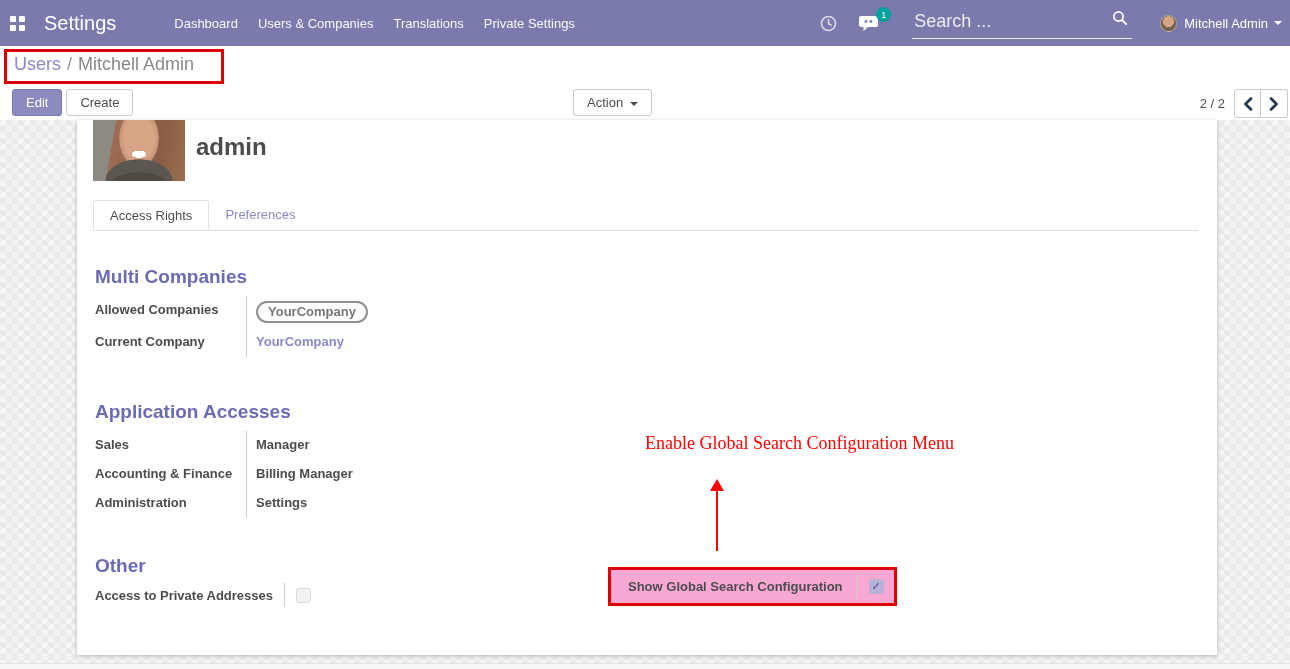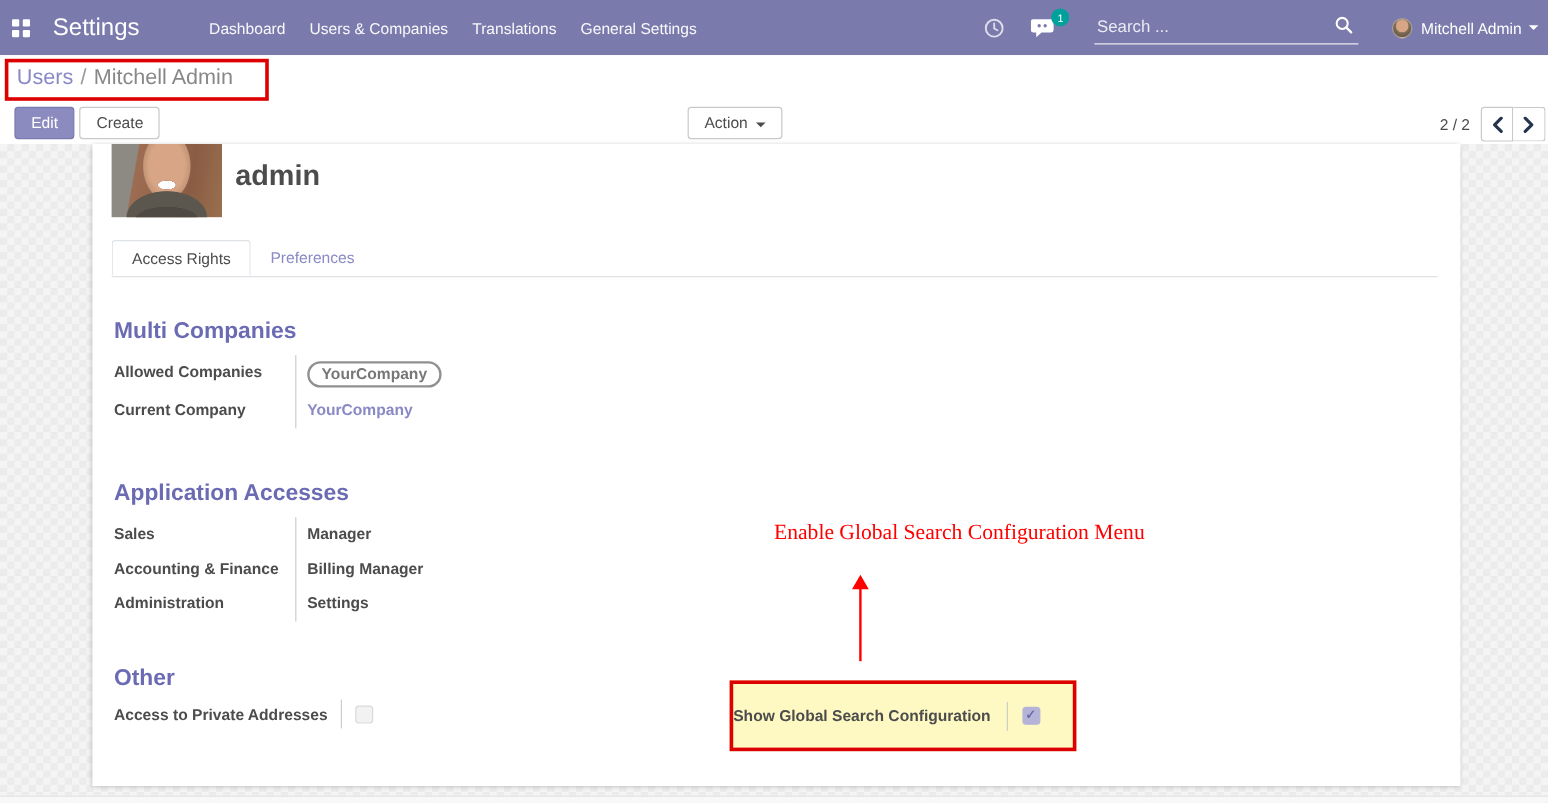--- a/index.html
+++ b/index.html
@@ -12,21 +12,21 @@
   .apps-btn { width:34px; height:46px; display:flex; align-items:center; justify-content:center; cursor:pointer; }
   .apps-grid { width:15px; height:15px; display:grid; grid-template-columns:6px 6px; grid-template-rows:6px 6px; gap:3px; }
   .apps-grid span { background:#fff; border-radius:1px; }
   .brand { font-size:20px; margin-left:10px; color:#fff; }
   .top-menu { display:flex; margin-left:48px; height:46px; align-items:center; }
   .top-menu .menu-item { padding:0 10px; height:32px; display:flex; align-items:center; color:rgba(255,255,255,.95); cursor:pointer; }
   .nav-right { margin-left:auto; display:flex; align-items:center; height:46px; }
   .systray-icon { position:relative; margin-right:22px; display:flex; align-items:center; cursor:pointer; }
   .badge-count { position:absolute; top:-7px; right:-11px; background:#00a09d; color:#fff; font-size:9px; min-width:15px; height:15px; border-radius:8px; display:flex; align-items:center; justify-content:center; padding:0 3px; }
   .nav-search { position:relative; margin-left:10px; margin-right:28px; width:220px; }
-  .nav-search input { width:100%; background:transparent; border:none; border-bottom:1px solid rgba(255,255,255,.85); color:#fff; font-size:14px; padding:4px 26px 6px 2px; outline:none; font-family:"Liberation Sans",sans-serif; }
+  .nav-search input { width:100%; background:transparent; border:none; border-bottom:1px solid rgba(255,255,255,.85); color:#fff; font-size:18px; padding:4px 26px 6px 2px; outline:none; font-family:"Liberation Sans",sans-serif; }
   .nav-search input::placeholder { color:rgba(255,255,255,.85); }
   .nav-search .mag { position:absolute; right:4px; top:3px; }
   .user-menu { display:flex; align-items:center; margin-right:8px; cursor:pointer; }
   .nav-avatar { width:17px; height:17px; border-radius:50%; margin-right:7px;
     background:radial-gradient(circle at 50% 38%, #d8a686 44%, #7b6a55 46%, #5d4f40 100%); border:1px solid rgba(255,255,255,.4); }
   .user-name { color:#fff; margin-right:6px; }
   .caret-down { width:0; height:0; border-left:4px solid transparent; border-right:4px solid transparent; border-top:4px solid #fff; }
 
   
   .control-panel { position:absolute; top:46px; left:0; width:100%; height:74px; background:#fff; }
@@ -80,21 +80,21 @@
   .inline-field { display:flex; align-items:center; }
   .v-sep { width:1px; height:24px; background:#ccc; margin:0 11px; }
   .o-checkbox { width:15px; height:15px; border:1px solid #d9d9d9; background:#f2f2f2; border-radius:3px; position:relative; cursor:pointer; display:flex; align-items:center; justify-content:center; }
   .o-checkbox .check { display:none; color:#6d6ca8; font-size:11px; font-weight:bold; line-height:1; }
   .o-checkbox.checked { background:#b5b4d8; border-color:#b5b4d8; }
   .o-checkbox.checked .check { display:block; }
 
   .other-row { position:absolute; left:18px; top:463px; }
 
   
-  .red-field-box { position:absolute; left:531px; top:447px; width:289px; height:59px; border:3px solid #dd0000; display:flex; align-items:center; background:#fef9c3; }
+  .red-field-box { position:absolute; left:531px; top:447px; width:289px; height:39px; border:3px solid #dd0000; display:flex; align-items:center; padding-left:17px; background:#f9a8d4; }
   .red-field-box .f-bold { font-weight:bold; color:#4c4c4c; white-space:nowrap; }
   .red-field-box .v-sep { margin:0 12px 0 13px; }
 
   
   .anno-breadcrumb-box { position:absolute; left:4px; top:49px; width:220px; height:35px; border:3px solid #dd0000; pointer-events:none; }
   .anno-callout { position:absolute; left:645px; top:433px; font-family:"Liberation Serif", serif; font-size:18px; color:#ff0000; white-space:nowrap; }
   .anno-arrow-head { position:absolute; left:710px; top:479px; width:0; height:0; border-left:7px solid transparent; border-right:7px solid transparent; border-bottom:12px solid #ff0000; }
   .anno-arrow-line { position:absolute; left:716px; top:490px; width:2px; height:61px; background:#ff0000; }
 </style>
 </head>
@@ -109,21 +109,21 @@
           <span></span>
           <span></span>
           <span></span>
         </div>
     </div>
     <div class="brand">Settings</div>
     <div class="top-menu">
       <div class="menu-item">Dashboard</div>
       <div class="menu-item">Users &amp; Companies</div>
       <div class="menu-item">Translations</div>
-      <div class="menu-item">General Settings</div>
+      <div class="menu-item">Private Settings</div>
     </div>
     <div class="nav-right">
       <div class="systray-icon">
         <svg width="17" height="17" viewBox="0 0 17 17">
             <circle cx="8.5" cy="8.5" r="7" fill="none" stroke="rgba(255,255,255,.75)" stroke-width="1.6"></circle>
             <path d="M8.5 4.5 V8.7 L11.2 10.2" fill="none" stroke="rgba(255,255,255,.75)" stroke-width="1.5" stroke-linecap="round"></path>
           </svg>
       </div>
       <div class="systray-icon">
         <svg width="21" height="18" viewBox="0 0 21 18">

